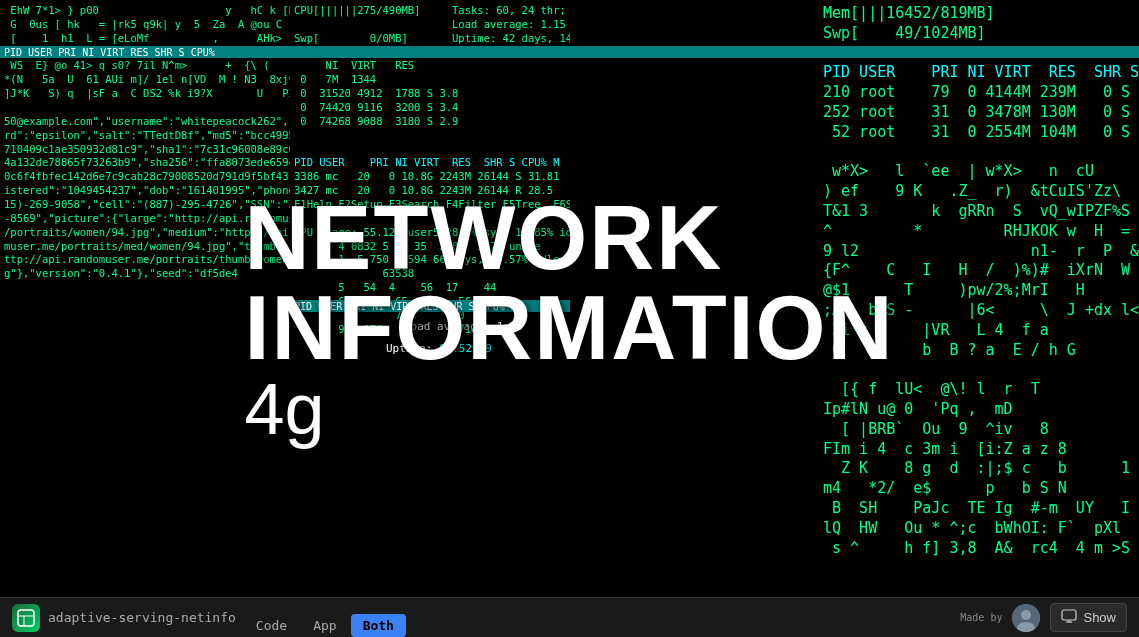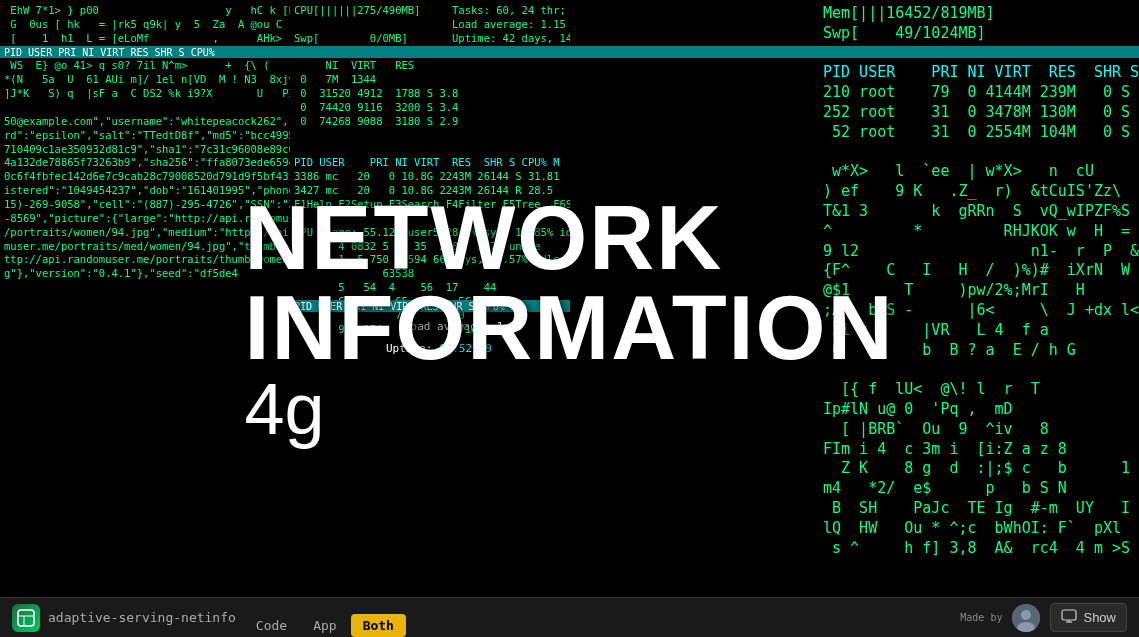--- a/index.html
+++ b/index.html
@@ -102,21 +102,21 @@
       border: none;
       font-family: monospace;
     }
 
     .tab-btn-inactive {
       background: transparent;
       color: #aaa;
     }
 
     .tab-btn-active {
-      background: #eab308;
+      background: #3b82f6;
       color: #000;
       font-weight: bold;
     }
 
     .bottom-right {
       display: flex;
       align-items: center;
       gap: 10px;
       color: #aaa;
       font-size: 13px;

